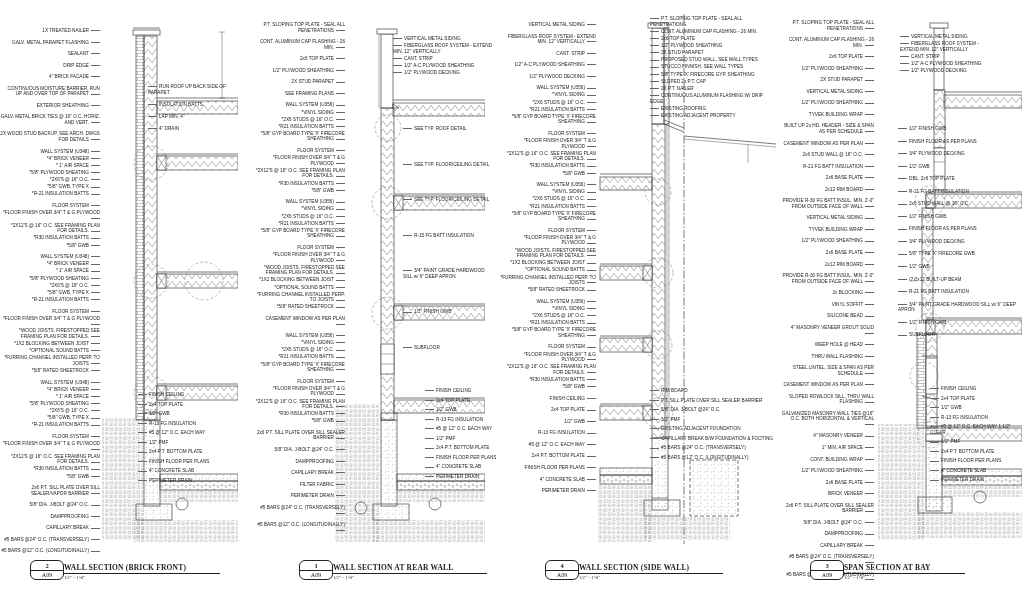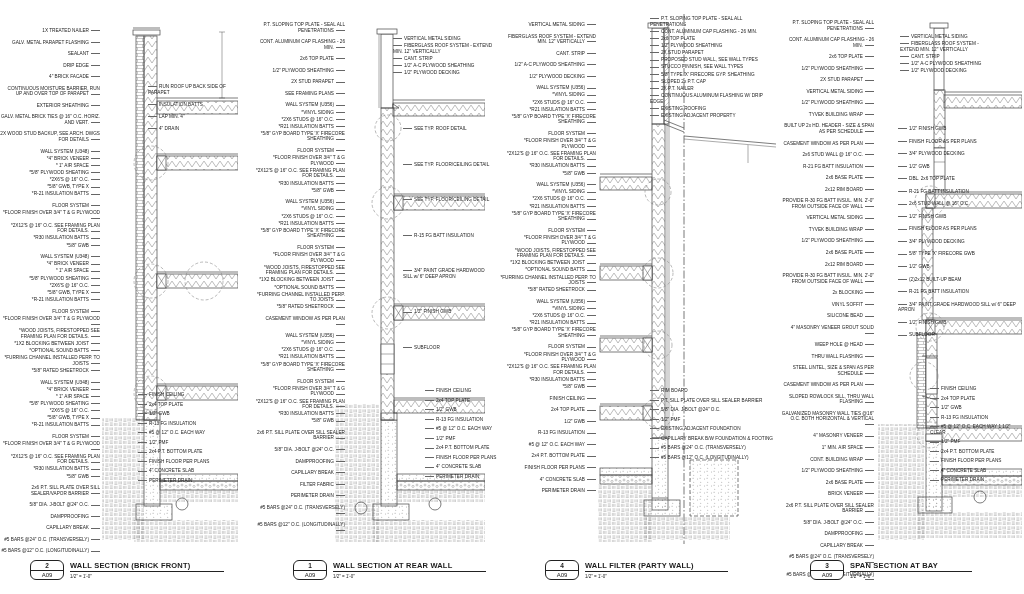--- a/index.html
+++ b/index.html
@@ -18,21 +18,21 @@
   .gap4 .lbl{margin-bottom:4px;}
   .gap6 .lbl{margin-bottom:6.5px;}
   .gap7 .lbl{margin-bottom:7px;}
   .gap30 .lbl{margin-bottom:30px;}
   .dwg{position:absolute;z-index:1;}
   .ln{stroke:#444;stroke-width:0.7;fill:none;}
   .th{stroke:#444;stroke-width:0.45;fill:none;}
   .fb{stroke:#444;stroke-width:0.7;}
   .dc{fill:none;stroke:#8a8a8a;stroke-width:0.6;stroke-dasharray:3 2;}
   .pl{stroke:#555;stroke-width:0.8;stroke-dasharray:8 2 1.5 2;fill:none;}
-  .tblock{position:absolute;display:flex;align-items:center;gap:6px;z-index:6;}
+  .tblock{position:absolute;display:flex;align-items:flex-end;z-index:6;font-family:Liberation Serif, serif;}
   .badge{width:32px;border:1px solid #222;border-radius:6px;text-align:center;overflow:hidden;background:#fff;}
   .badge .num{font-size:6.5px;font-weight:bold;border-bottom:1px solid #222;padding:1px 0;}
   .badge .sht{font-size:6px;padding:1px 0;}
   .ttl{font-size:7.5px;font-weight:bold;letter-spacing:0.2px;border-bottom:1.2px solid #222;padding:0 34px 1px 0;white-space:nowrap;}
   .scl{font-size:4.5px;margin-top:1.5px;}
 </style>
 </head>
 <body>
 
 <svg width="0" height="0" style="position:absolute">
@@ -326,21 +326,21 @@
       <span class="lbl head">2x4 TOP PLATE</span>
       <span class="lbl head">1/2" GWB</span>
       <span class="lbl head">R-13 FG INSULATION</span>
       <span class="lbl head">#5 @ 12" O.C. EACH WAY</span>
       <span class="lbl head">1/2" PMF</span>
       <span class="lbl head">2x4 P.T. BOTTOM PLATE</span>
       <span class="lbl head">FINISH FLOOR PER PLANS</span>
       <span class="lbl head">4" CONCRETE SLAB</span>
       <span class="lbl head">PERIMETER DRAIN</span>
     </div>
-  <div class="tblock" style="left:48px;top:560px">
+  <div class="tblock" style="left:54px;top:560px">
     <div class="badge">
       <div class="num">1</div>
       <div class="sht">A09</div>
     </div>
     <div>
       <div class="ttl">WALL SECTION AT REAR WALL</div>
       <div class="scl">1/2" = 1'-0"</div>
     </div>
   </div>
 </section>
@@ -471,21 +471,21 @@
       <span class="lbl head">CAPILLARY BREAK B/W FOUNDATION &amp; FOOTING</span>
       <span class="lbl head">#5 BARS @24" O.C. (TRANSVERSELY)</span>
       <span class="lbl head">#5 BARS @12" O.C. (LONGITUDINALLY)</span>
     </div>
   <div class="tblock" style="left:45px;top:560px">
     <div class="badge">
       <div class="num">4</div>
       <div class="sht">A09</div>
     </div>
     <div>
-      <div class="ttl">WALL FILTER (PARTY WALL)</div>
+      <div class="ttl">WALL SECTION (SIDE WALL)</div>
       <div class="scl">1/2" = 1'-0"</div>
     </div>
   </div>
 </section>
 
 <section class="sec" id="sec3">
   <div class="labels left" style="left:0;top:14px;width:94px">
       <span class="lbl head">P.T. SLOPING TOP PLATE - SEAL ALL PENETRATIONS</span>
       <span class="lbl head">CONT. ALUMINUM CAP FLASHING - 26 MIN.</span>
       <span class="lbl head">2x6 TOP PLATE</span>

